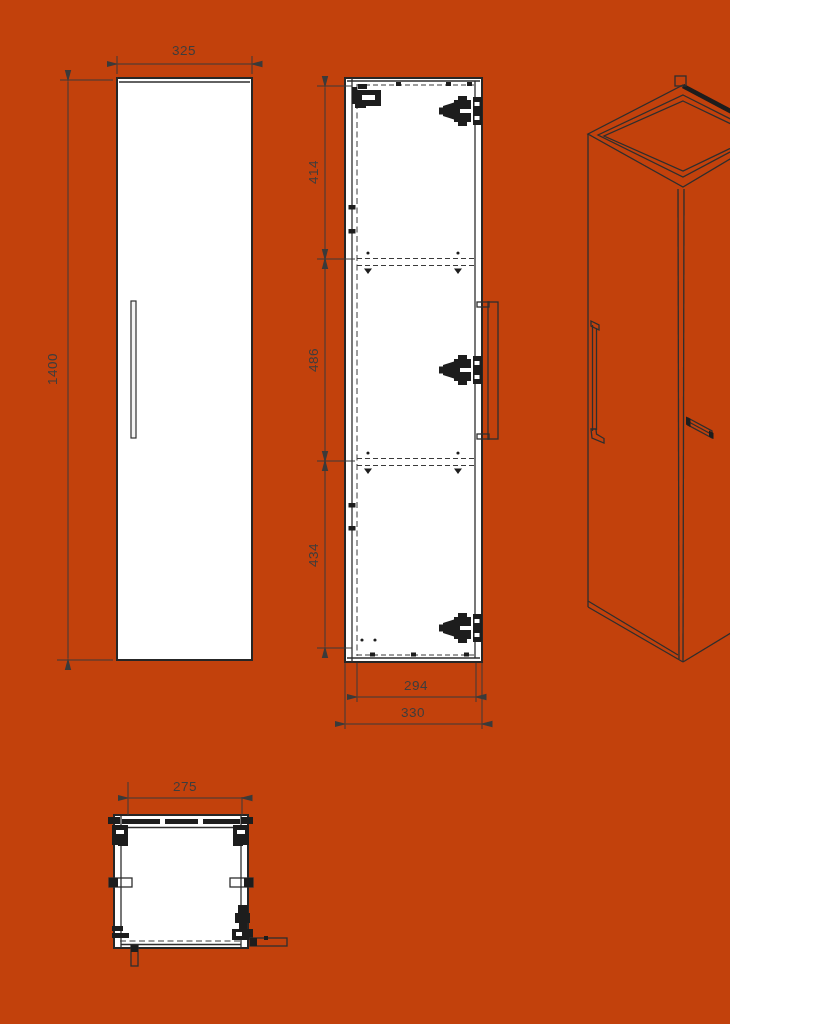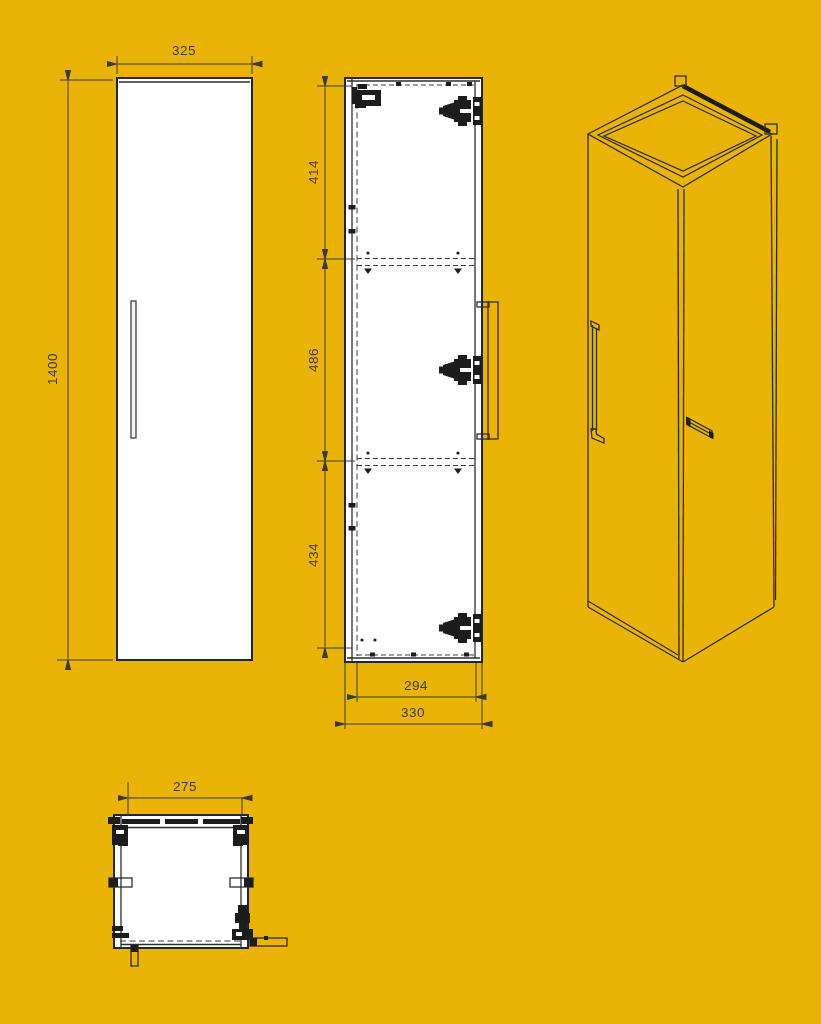--- a/index.html
+++ b/index.html
@@ -1,20 +1,20 @@
 <!DOCTYPE html>
 <html><head>
 <meta charset="utf-8">
 <style>
   html, body { margin: 0; padding: 0; background: #ffffff; }
   .canvas {
     position: relative;
-    width: 821px;
+    width: 730px;
     height: 1024px;
-    background: #eab308;
+    background: #c2410c;
     font-family: "Liberation Sans", sans-serif;
     overflow: hidden;
   }
   svg { display: block; }
   .ln  { stroke: #2e2e2e; stroke-width: 1.3; fill: none; }
   .lnw { stroke: #262626; stroke-width: 2;   fill: #ffffff; }
   .lnd { stroke: #3a3a3a; stroke-width: 1;   fill: none; }
   .dash  { stroke-dasharray: 6 3.5; }
   .dash2 { stroke-dasharray: 5 3; }
   .blk { fill: #1d1d1d; stroke: none; }

